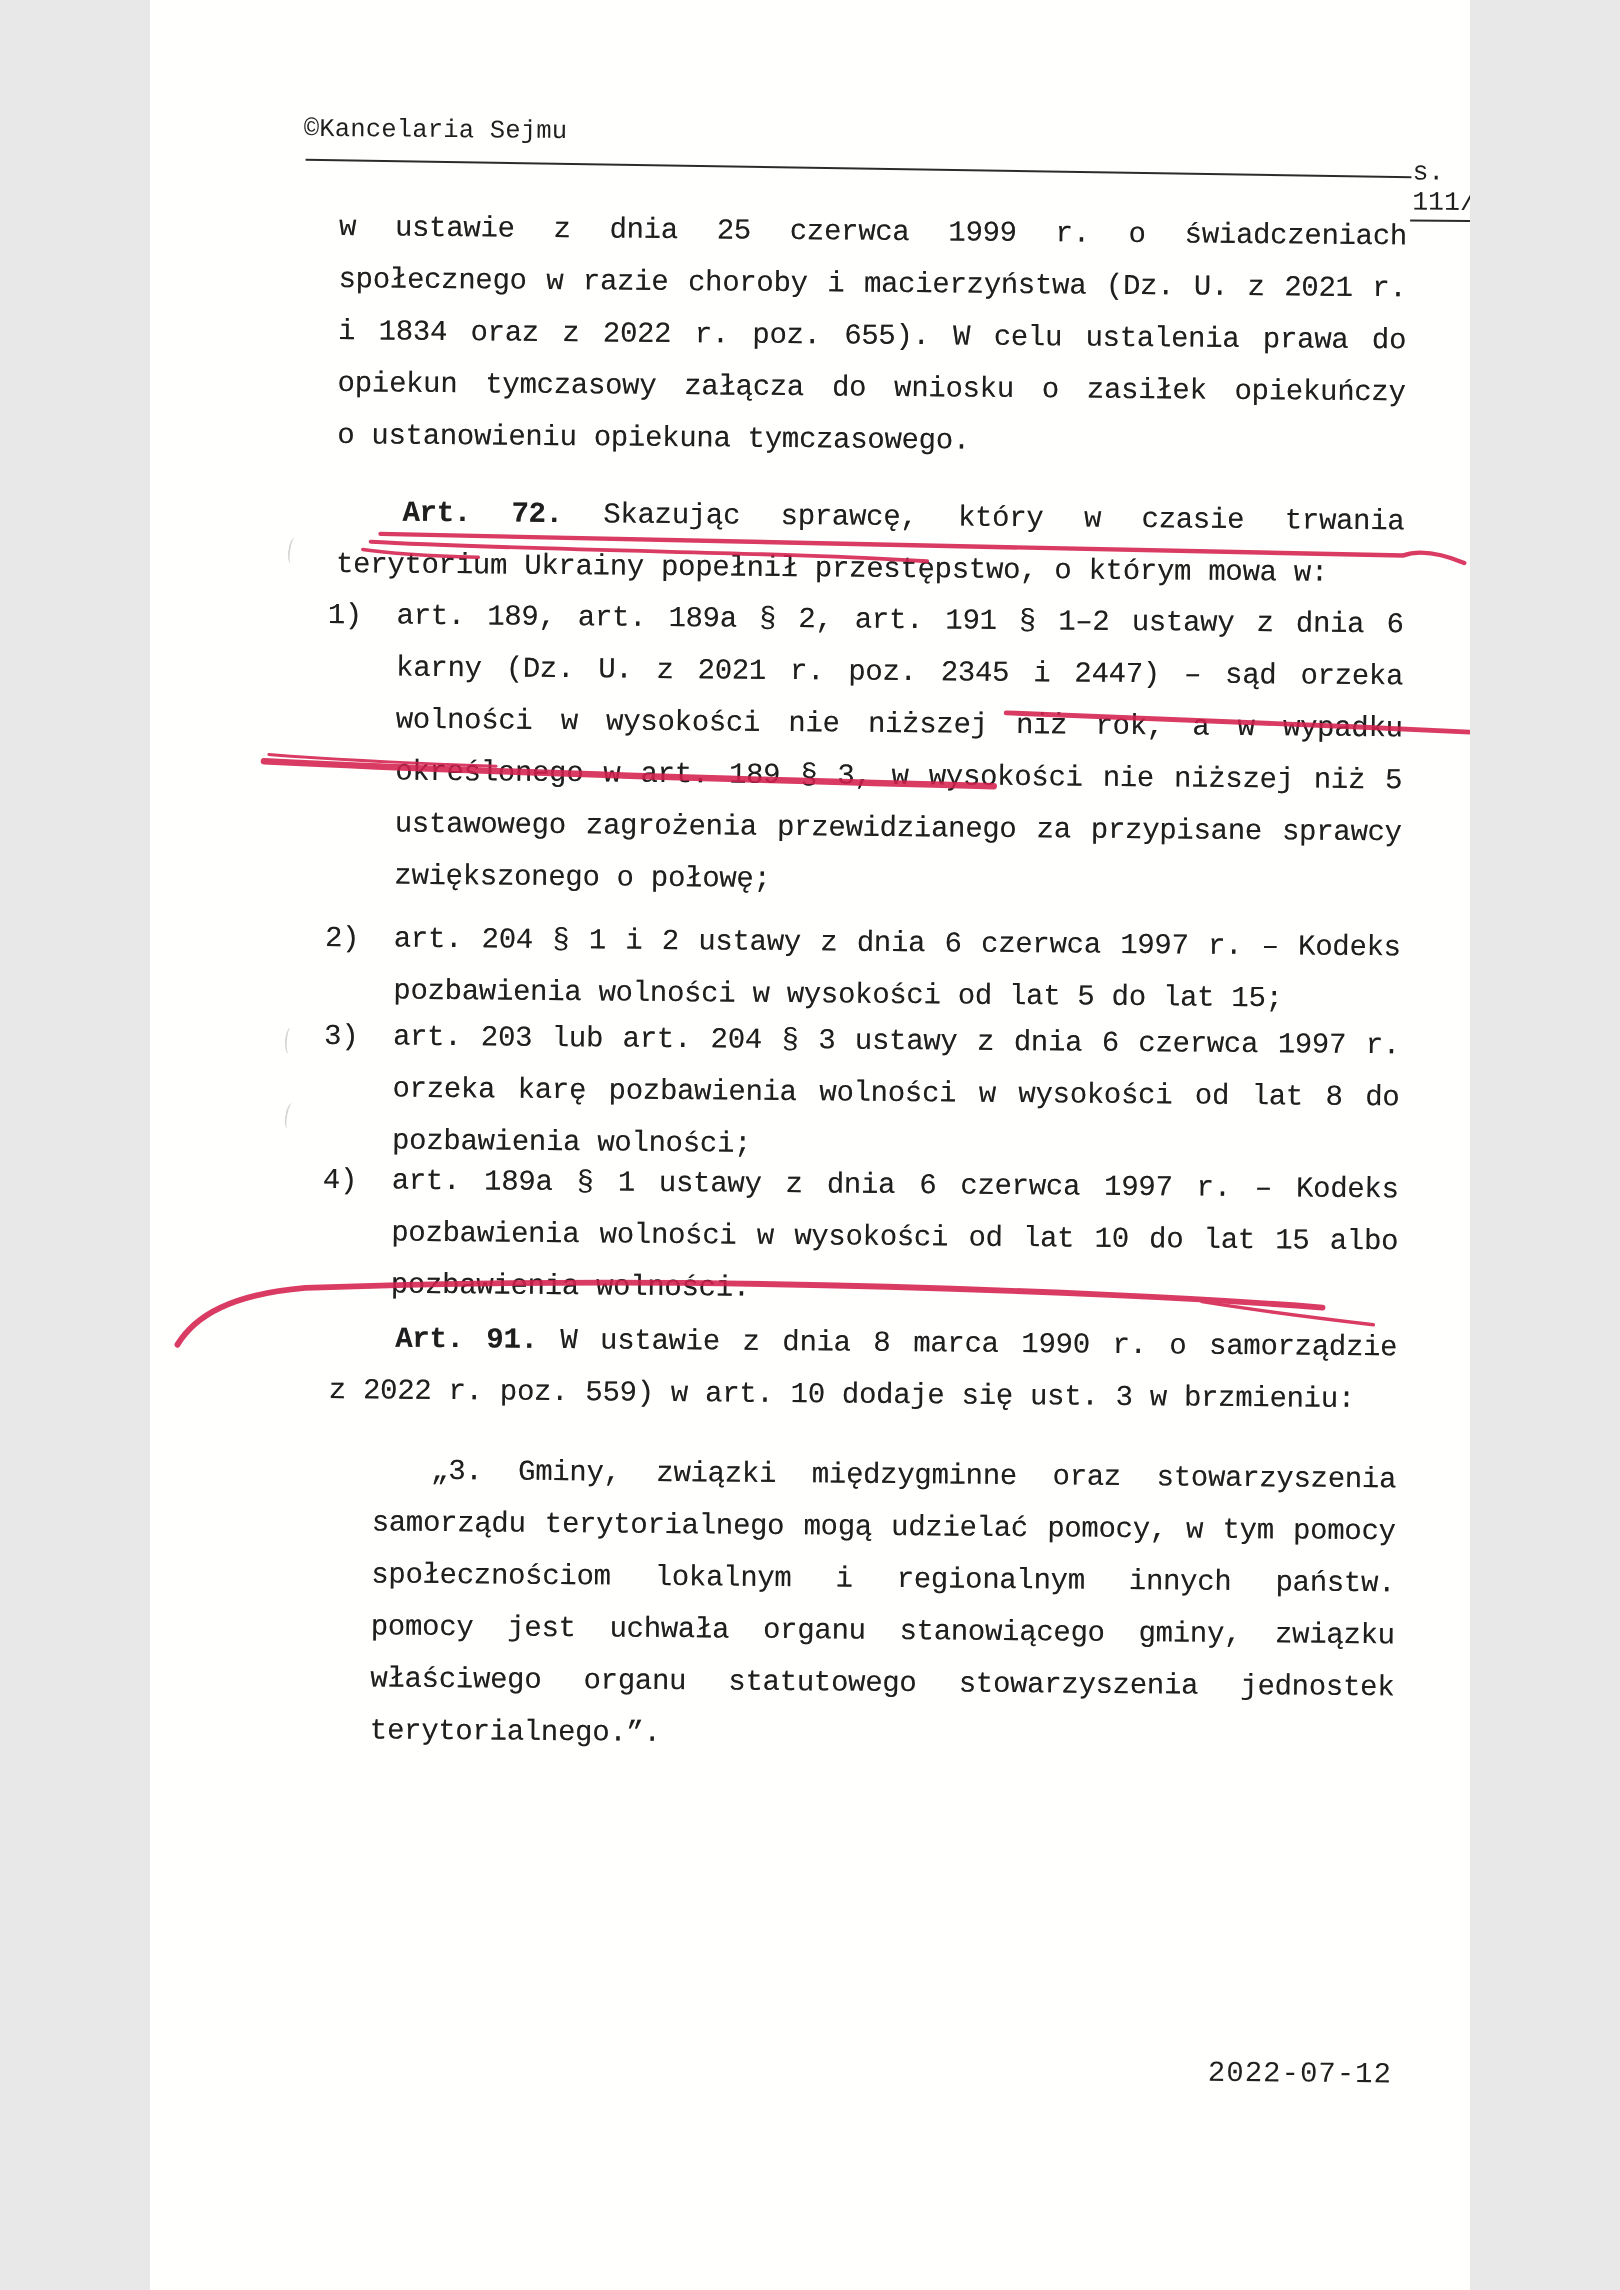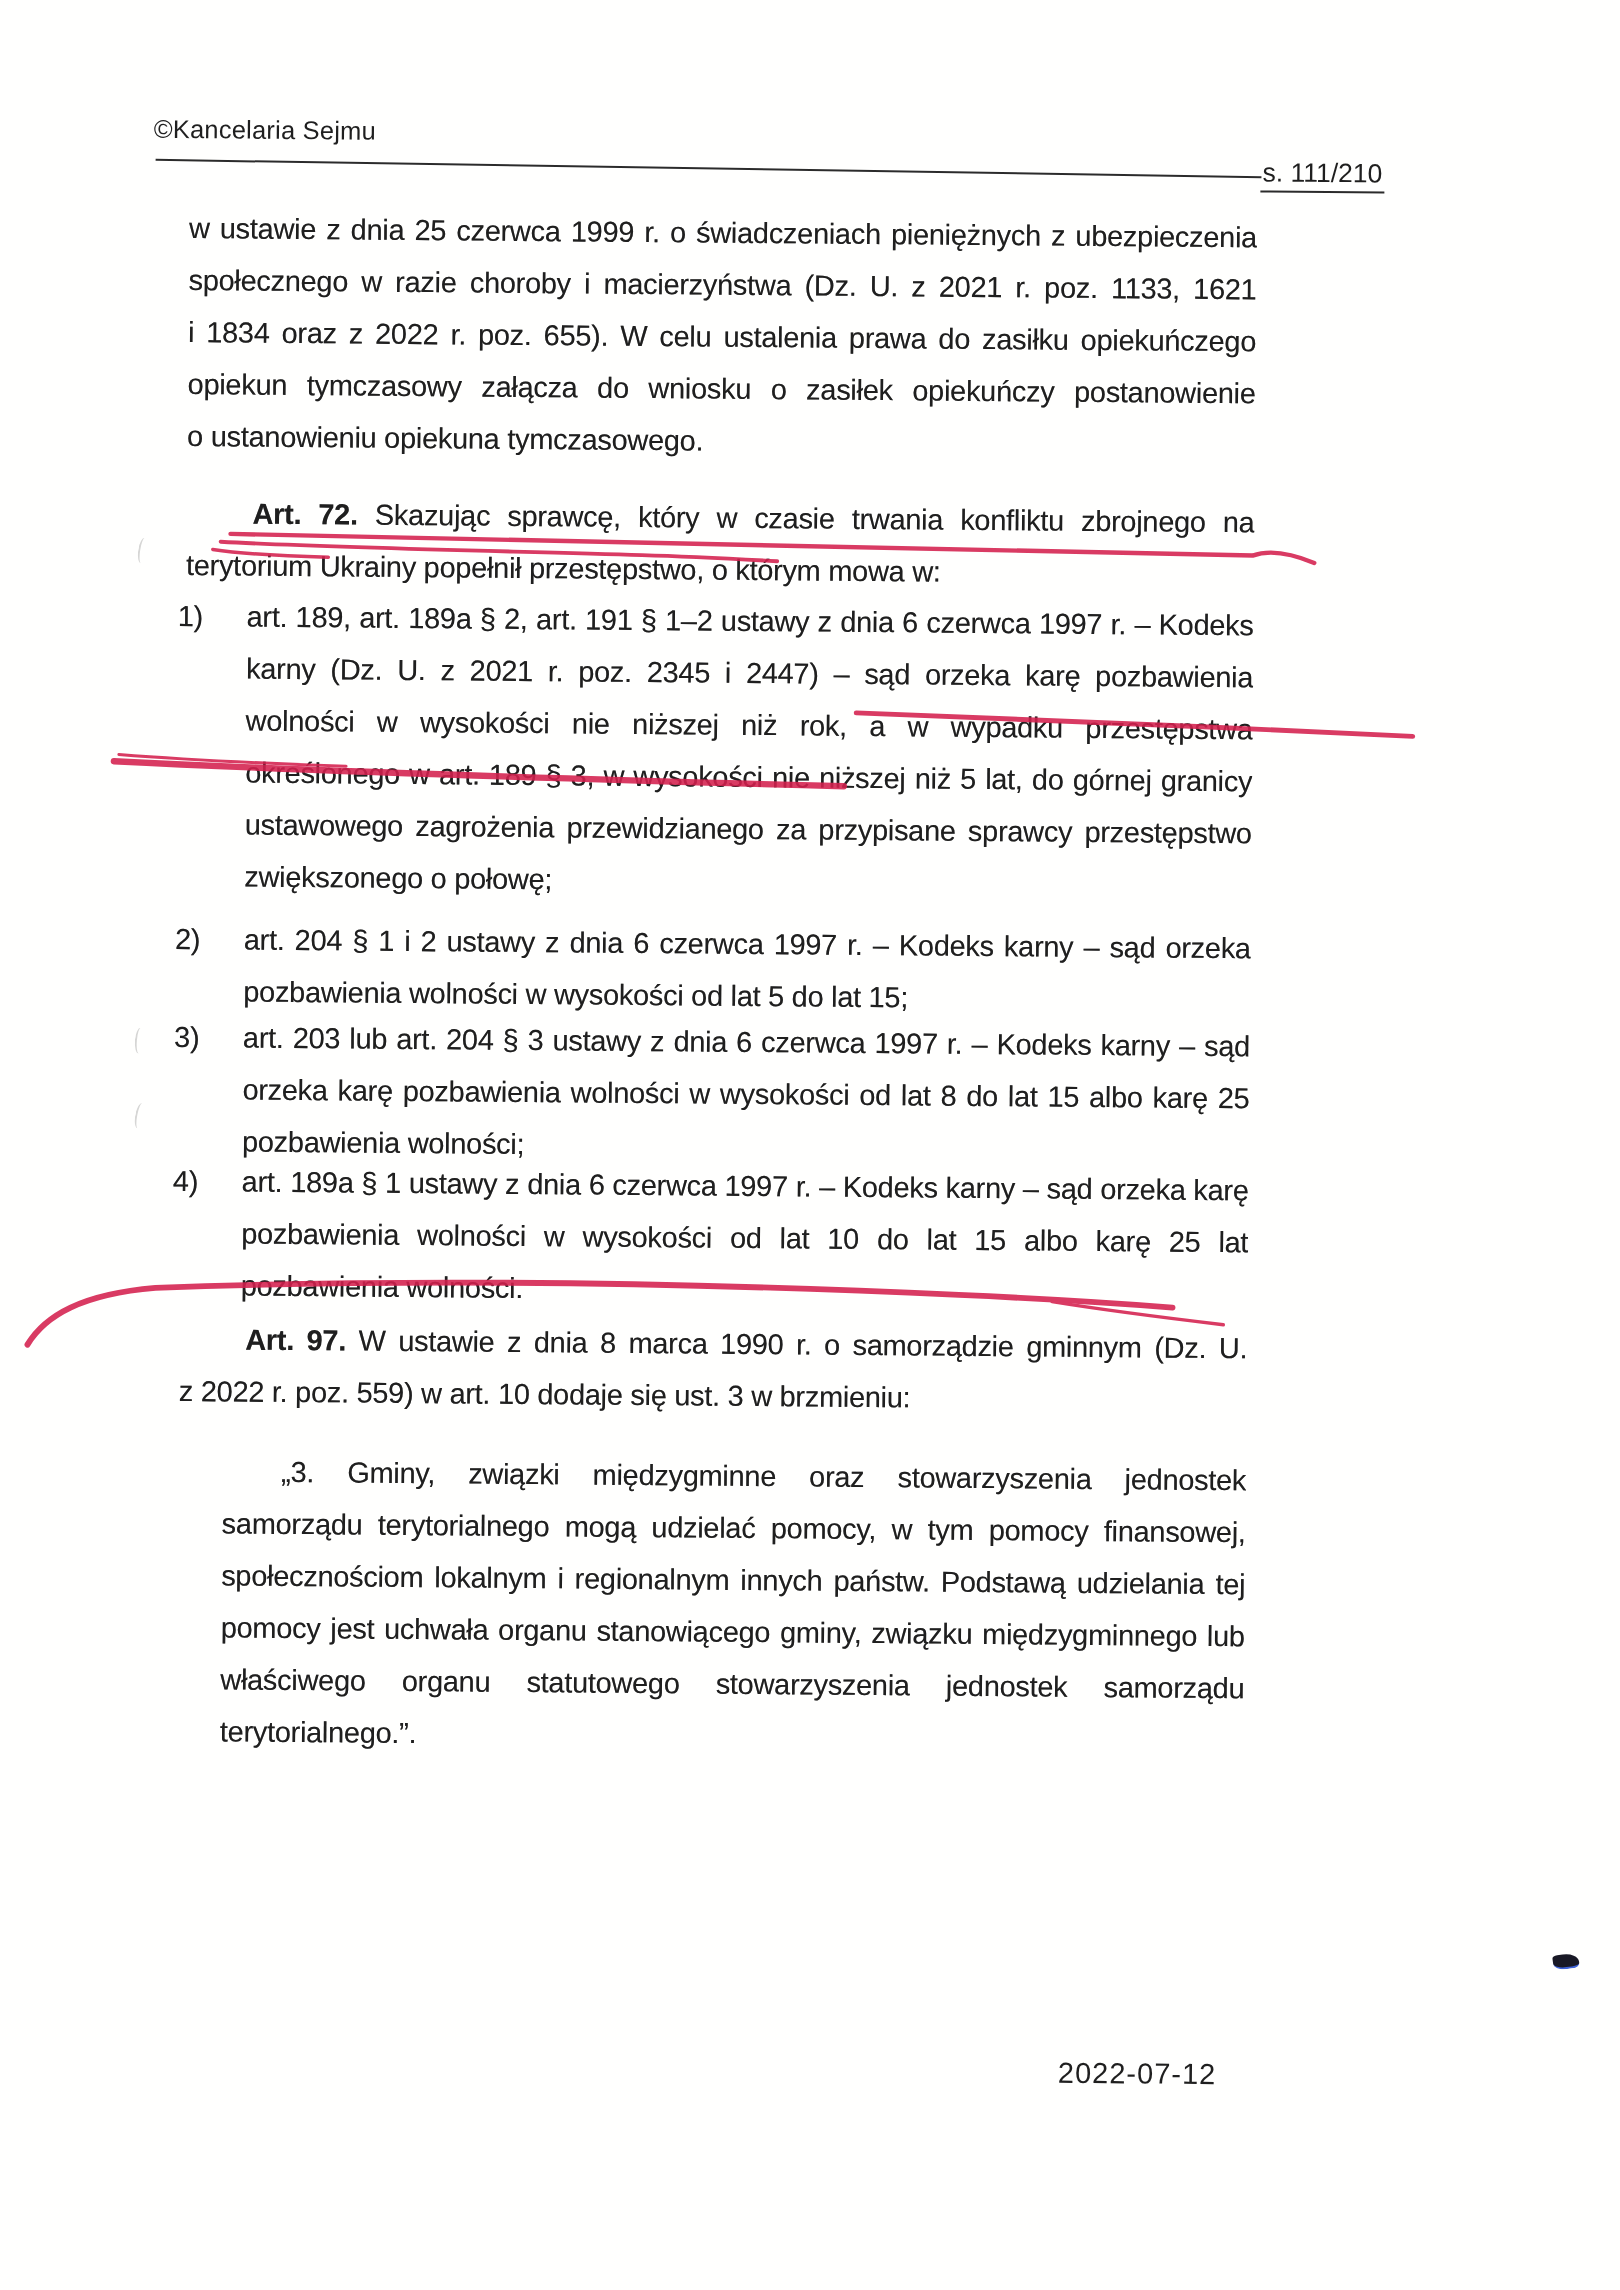--- a/index.html
+++ b/index.html
@@ -1,22 +1,22 @@
 <!DOCTYPE html>
 <html><head>
 <meta charset="utf-8">
 <style>
   html,body { margin:0; padding:0; background:#e8e8e8; }
   .page {
     position:relative;
-    width:1620px; height:2291px;
+    width:1320px; height:2291px;
     margin:0 auto;
     background:#fffffe;
     overflow:hidden;
-    font-family:Liberation Sans, sans-serif;
+    font-family:Liberation Mono, monospace;
     color:#1f1f1f;
   }
   .sheet {
     position:absolute; inset:0;
     transform:rotate(0.5deg);
     transform-origin:294px 0;
   }
   
   .hdr-left {
     position:absolute; left:155px; top:116px;
@@ -126,21 +126,21 @@
     </div>
 
     <div class="blk item" style="top:1156px">
       <div class="num">4)</div>
       <div class="ln">art. 189a § 1 ustawy z dnia 6 czerwca 1997 r. – Kodeks karny – sąd orzeka karę</div>
       <div class="ln">pozbawienia wolności w wysokości od lat 10 do lat 15 albo karę 25 lat</div>
       <div class="ln end">pozbawienia wolności.</div>
     </div>
 
     <div class="blk" style="top:1314px">
-      <div class="ln head-indent"><span class="art-label">Art. 97.</span> <span>W ustawie z dnia 8 marca 1990 r. o samorządzie gminnym (Dz. U.</span></div>
+      <div class="ln head-indent"><span class="art-label">Art. 91.</span> <span>W ustawie z dnia 8 marca 1990 r. o samorządzie gminnym (Dz. U.</span></div>
       <div class="ln end">z 2022 r. poz. 559) w art. 10 dodaje się ust. 3 w brzmieniu:</div>
     </div>
 
     <div class="blk quote" style="top:1446px">
       <div class="ln qfirst">„3. Gminy, związki międzygminne oraz stowarzyszenia jednostek</div>
       <div class="ln">samorządu terytorialnego mogą udzielać pomocy, w tym pomocy finansowej,</div>
       <div class="ln">społecznościom lokalnym i regionalnym innych państw. Podstawą udzielania tej</div>
       <div class="ln">pomocy jest uchwała organu stanowiącego gminy, związku międzygminnego lub</div>
       <div class="ln">właściwego organu statutowego stowarzyszenia jednostek samorządu</div>
       <div class="ln end">terytorialnego.”.</div>

